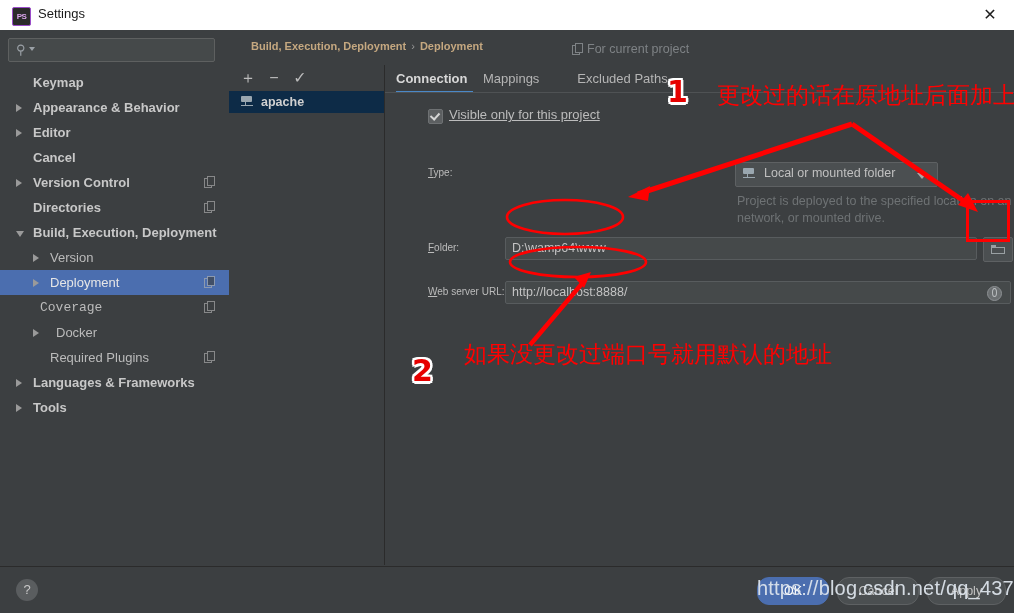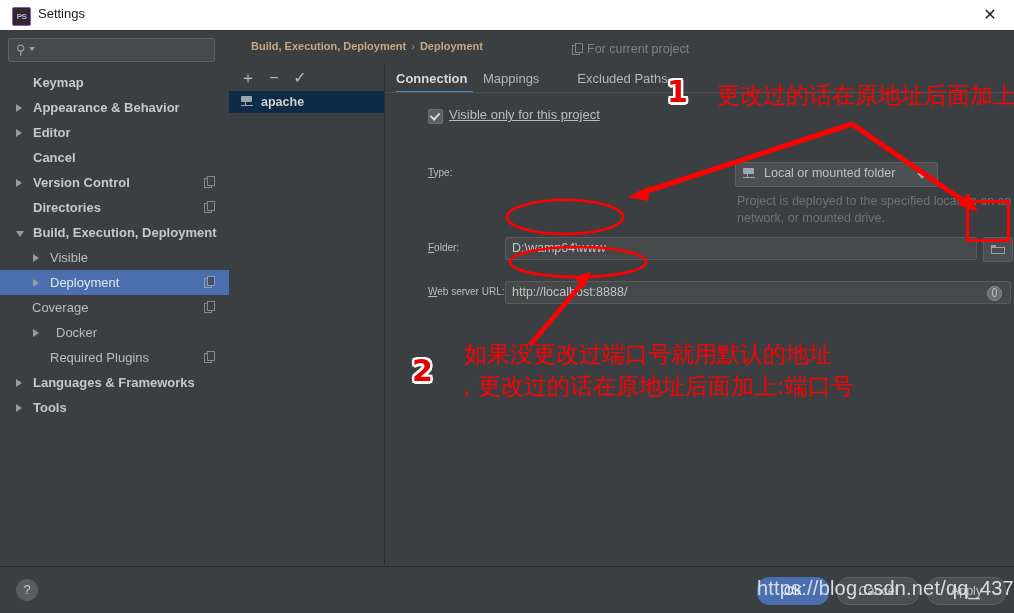--- a/index.html
+++ b/index.html
@@ -305,32 +305,32 @@
               <i class="b1"></i>
               <i class="b2"></i>
             </span>
           </div>
           <div class="tree-item bold">
             <span class="tree-arrow down" style="left: 16px;"></span>
             <span class="tree-label" style="left: 33px;">Build, Execution, Deployment</span>
           </div>
           <div class="tree-item">
             <span class="tree-arrow" style="left: 33px;"></span>
-            <span class="tree-label" style="left: 50px;">Visible</span>
+            <span class="tree-label" style="left: 50px;">Version</span>
           </div>
           <div class="tree-item selected">
             <span class="tree-arrow" style="left: 33px;"></span>
             <span class="tree-label" style="left: 50px;">Deployment</span>
             <span class="copy-badge">
               <i class="b1"></i>
               <i class="b2"></i>
             </span>
           </div>
           <div class="tree-item">
-            <span class="tree-label" style="left: 32px;">Coverage</span>
+            <span class="tree-label" style="left: 40px; font-family: Liberation Mono, monospace;">Coverage</span>
             <span class="copy-badge">
               <i class="b1"></i>
               <i class="b2"></i>
             </span>
           </div>
           <div class="tree-item">
             <span class="tree-arrow" style="left: 33px;"></span>
             <span class="tree-label" style="left: 56px;">Docker</span>
           </div>
           <div class="tree-item">
@@ -456,17 +456,16 @@
       <polygon points="591,272 584,288 574,277" fill="#ff0000"></polygon>
     </svg>
 
     <div class="anno-box" style="left:966px;top:200px;width:38px;height:36px;"></div>
 
     <div class="anno-num" style="left:667px;top:74px;">1</div>
     <div class="anno-text" style="left:717px;top:80px;">更改过的话在原地址后面加上</div>
 
     <div class="anno-num" style="left:412px;top:353px;">2</div>
     <div class="anno-text" style="left:464px;top:339px;">如果没更改过端口号就用默认的地址</div>
-    <div class="anno-text" style="left:455px;top:371px;">，更改过的话在原地址后面加上:端口号</div>
   </div>
 
   <div class="watermark">https://blog.csdn.net/qq_43730174</div>
 </div>
 
 </body></html>

